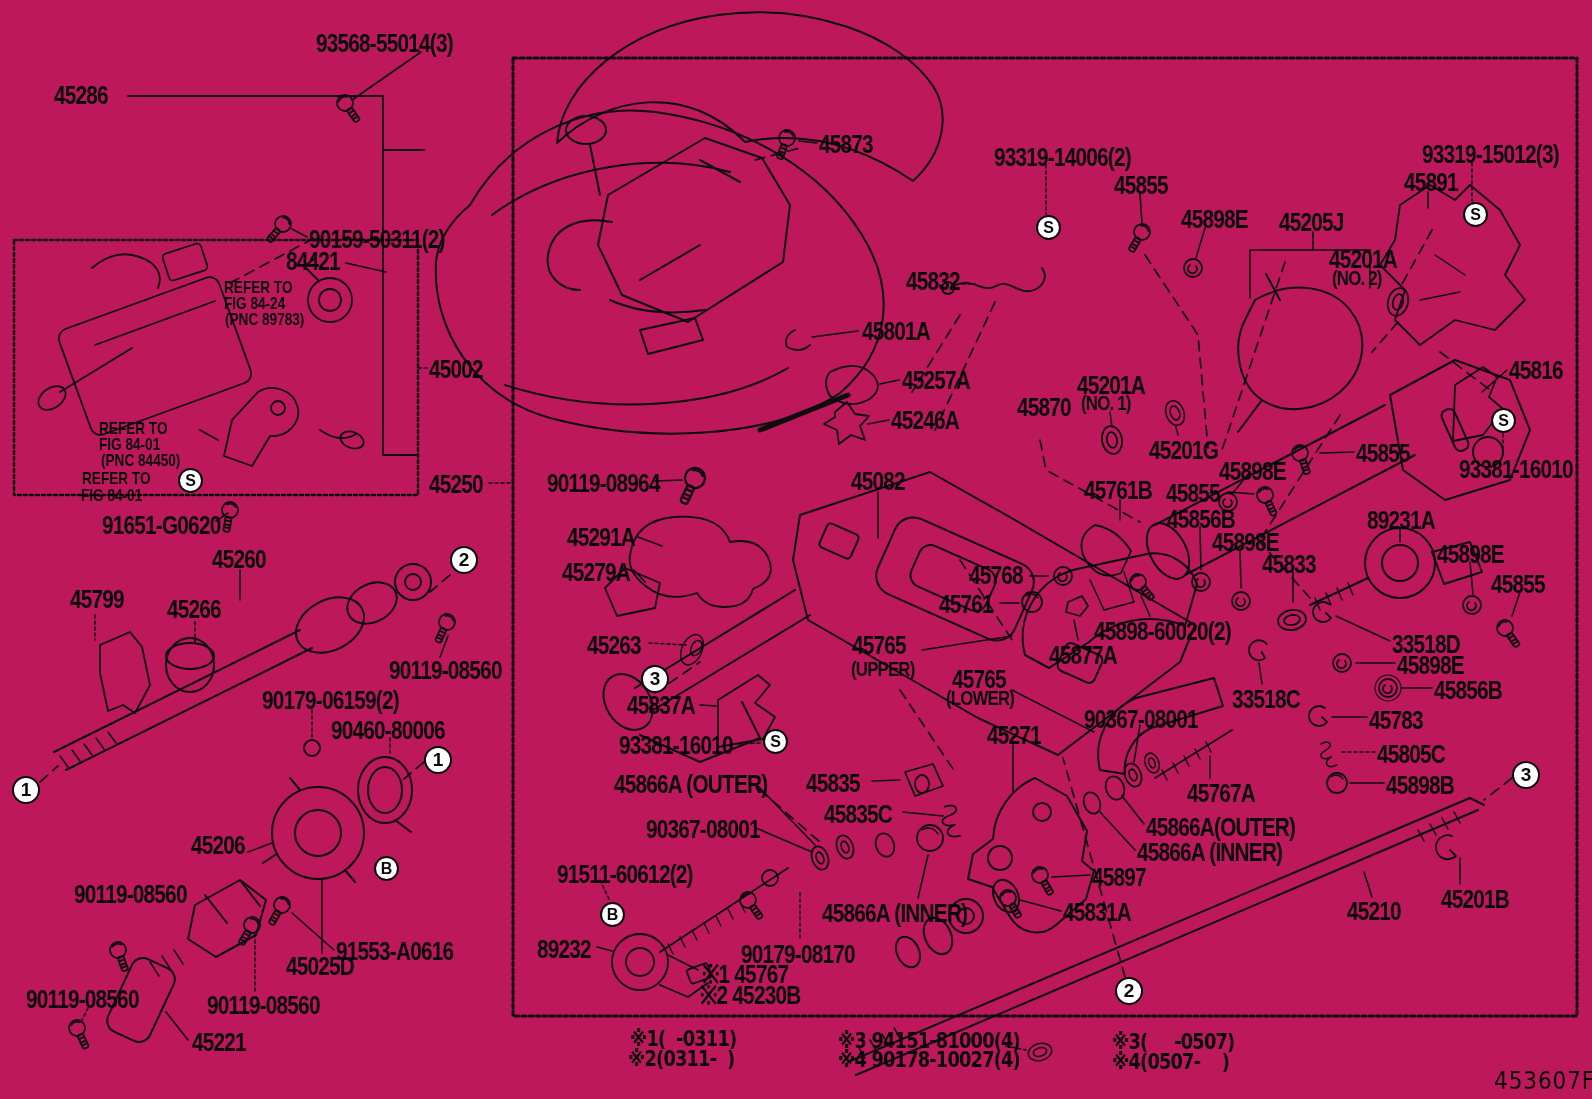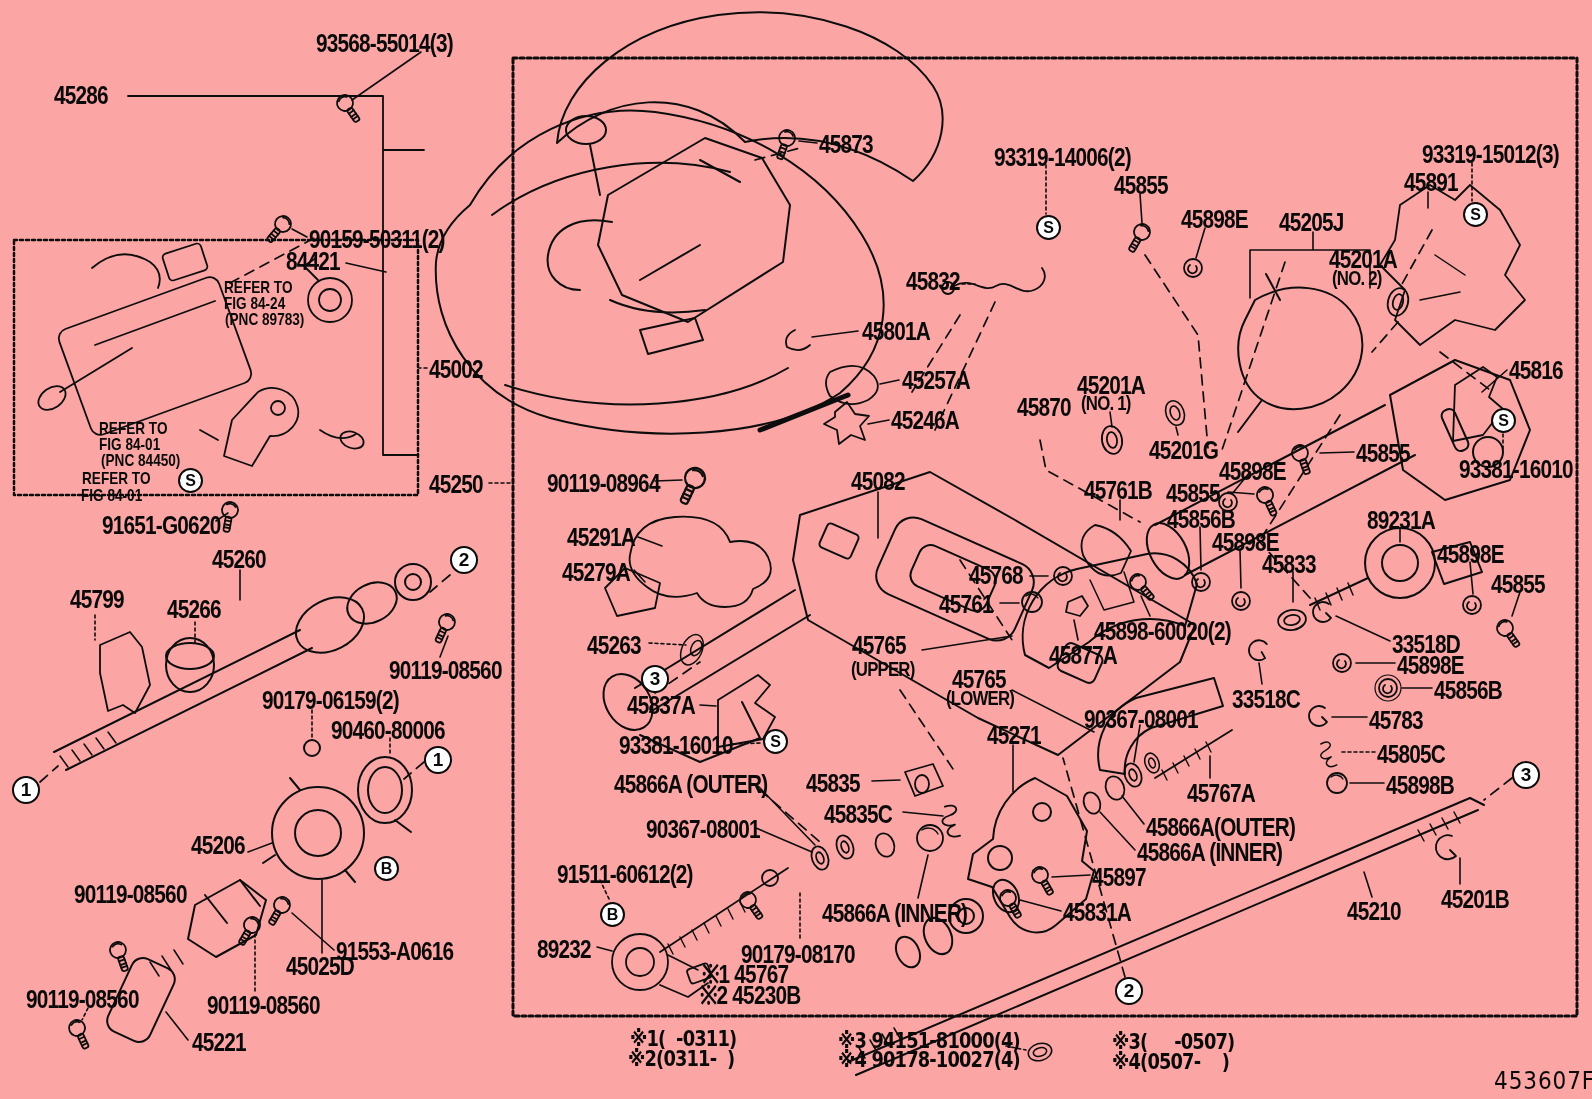--- a/index.html
+++ b/index.html
@@ -1,16 +1,16 @@
 <!DOCTYPE html>
 <html><head>
 <meta charset="utf-8">
 <style>
   html,body{margin:0;padding:0;background:#ffffff;}
-  #stage{position:relative;width:1592px;height:1099px;background:#fca5a5;overflow:hidden;
+  #stage{position:relative;width:1592px;height:1099px;background:#be185d;overflow:hidden;
          font-family:"Liberation Sans",sans-serif;text-align:right;}
   #lineart{position:absolute;left:0;top:0;}
   .lbl{position:absolute;font-weight:700;font-size:26px;letter-spacing:-1px;color:#0a0a0a;
        white-space:pre;line-height:1;transform:scaleX(0.8);transform-origin:left top;}
   .md{font-size:21px;}
   .sm{font-size:17px;letter-spacing:0;}
   .legend{font-family:"DejaVu Sans",sans-serif;font-size:21px;font-weight:700;letter-spacing:-1px;
           transform:scaleX(0.85);}
   .legend-big{font-family:"DejaVu Sans",sans-serif;font-size:24px;font-weight:400;letter-spacing:1px;
           transform:scaleX(0.9);}

